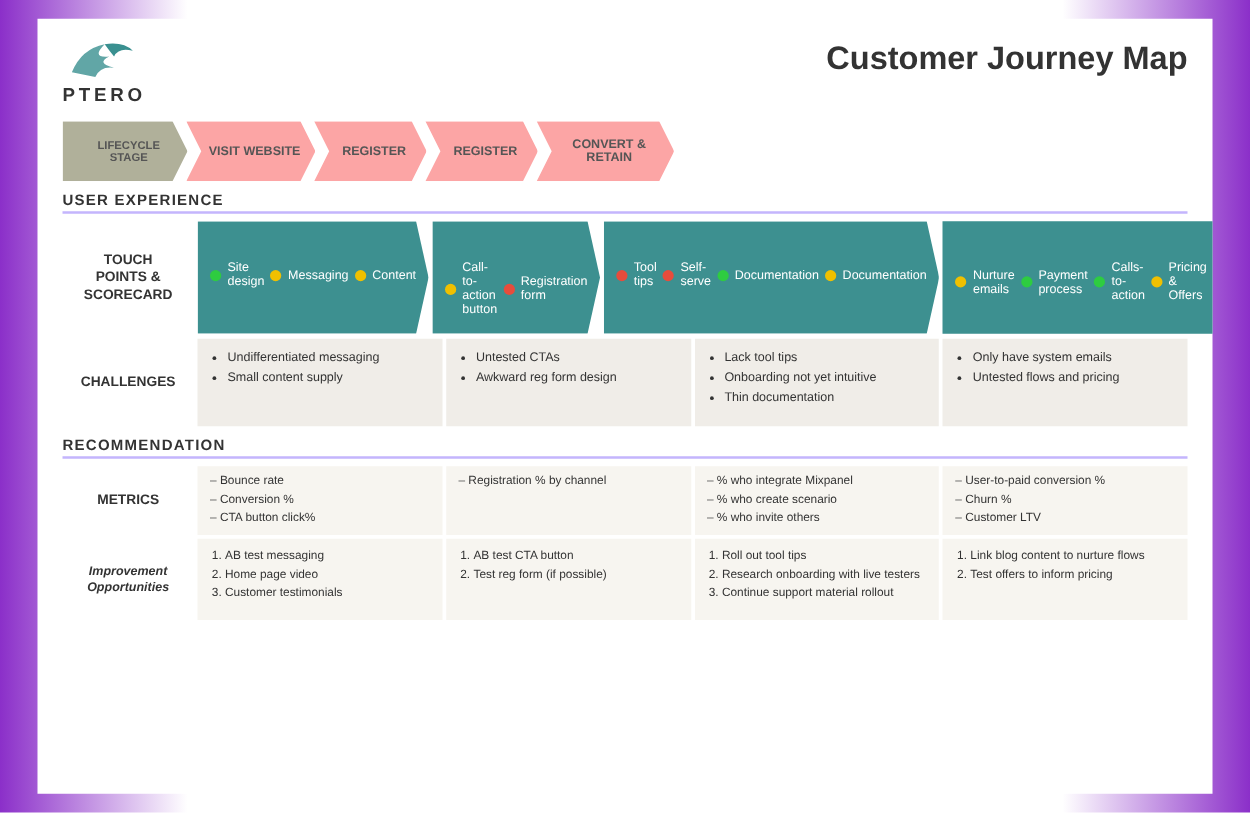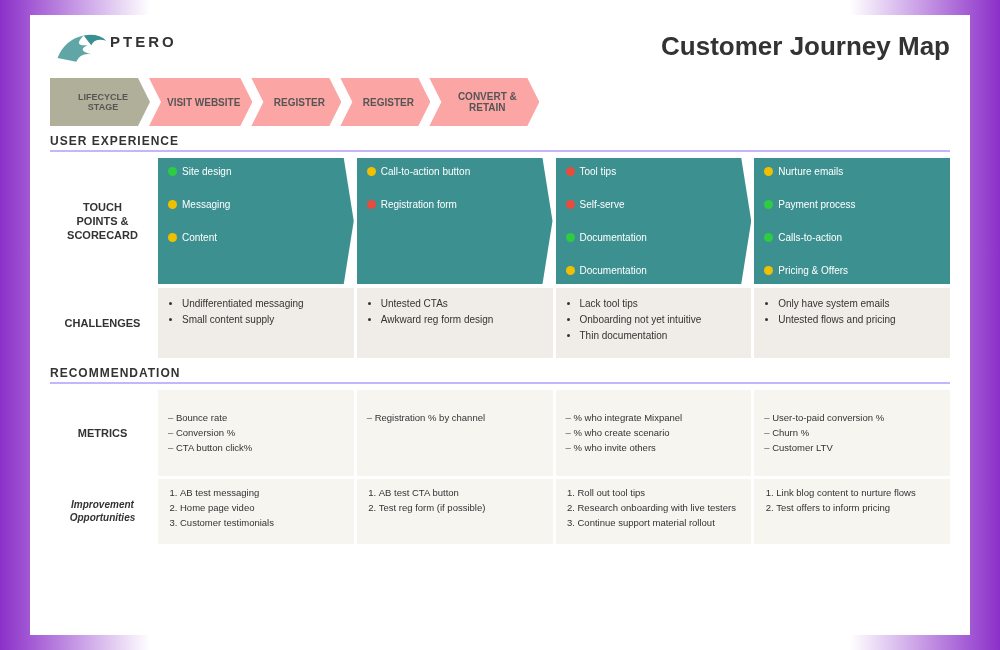--- a/index.html
+++ b/index.html
@@ -21,21 +21,21 @@
       overflow: hidden;
     }
     .header {
       display: flex;
       justify-content: space-between;
       align-items: flex-start;
       margin-bottom: 12px;
     }
     .logo-area {
       display: flex;
-      flex-direction: row;
+      flex-direction: column;
       align-items: flex-start;
     }
     .logo-bird {
       width: 60px;
       height: 35px;
     }
     .logo-text {
       font-size: 15px;
       font-weight: bold;
       letter-spacing: 3px;
@@ -114,22 +114,23 @@
       clip-path: polygon(0 0, calc(100% - 10px) 0, 100% 50%, calc(100% - 10px) 100%, 0 100%);
       min-height: 90px;
       display: flex;
       align-items: flex-start;
     }
     .teal-cell.no-arrow {
       clip-path: none;
     }
     .teal-cell-inner {
       display: flex;
-      flex-direction: column;
-      gap: 22px;
+      flex-direction: row;
+      gap: 5px;
+      margin-top: 24px;
     }
     .dot-row {
       display: flex;
       align-items: center;
       gap: 5px;
       font-size: 10px;
       color: white;
     }
     .dot {
       width: 9px;
@@ -156,21 +157,21 @@
     }
 
     
     .rec-grid {
       display: grid;
       grid-template-columns: 105px 1fr 1fr 1fr 1fr;
       gap: 3px;
     }
     .metrics-cell {
       background: #f7f5f0;
-      padding: 20px 8px;
+      padding: 4px 8px;
       font-size: 9.5px;
       color: #333;
       min-height: 55px;
     }
     .metrics-cell ul {
       list-style: none;
       padding-left: 2px;
     }
     .metrics-cell ul li::before {
       content: "– ";

